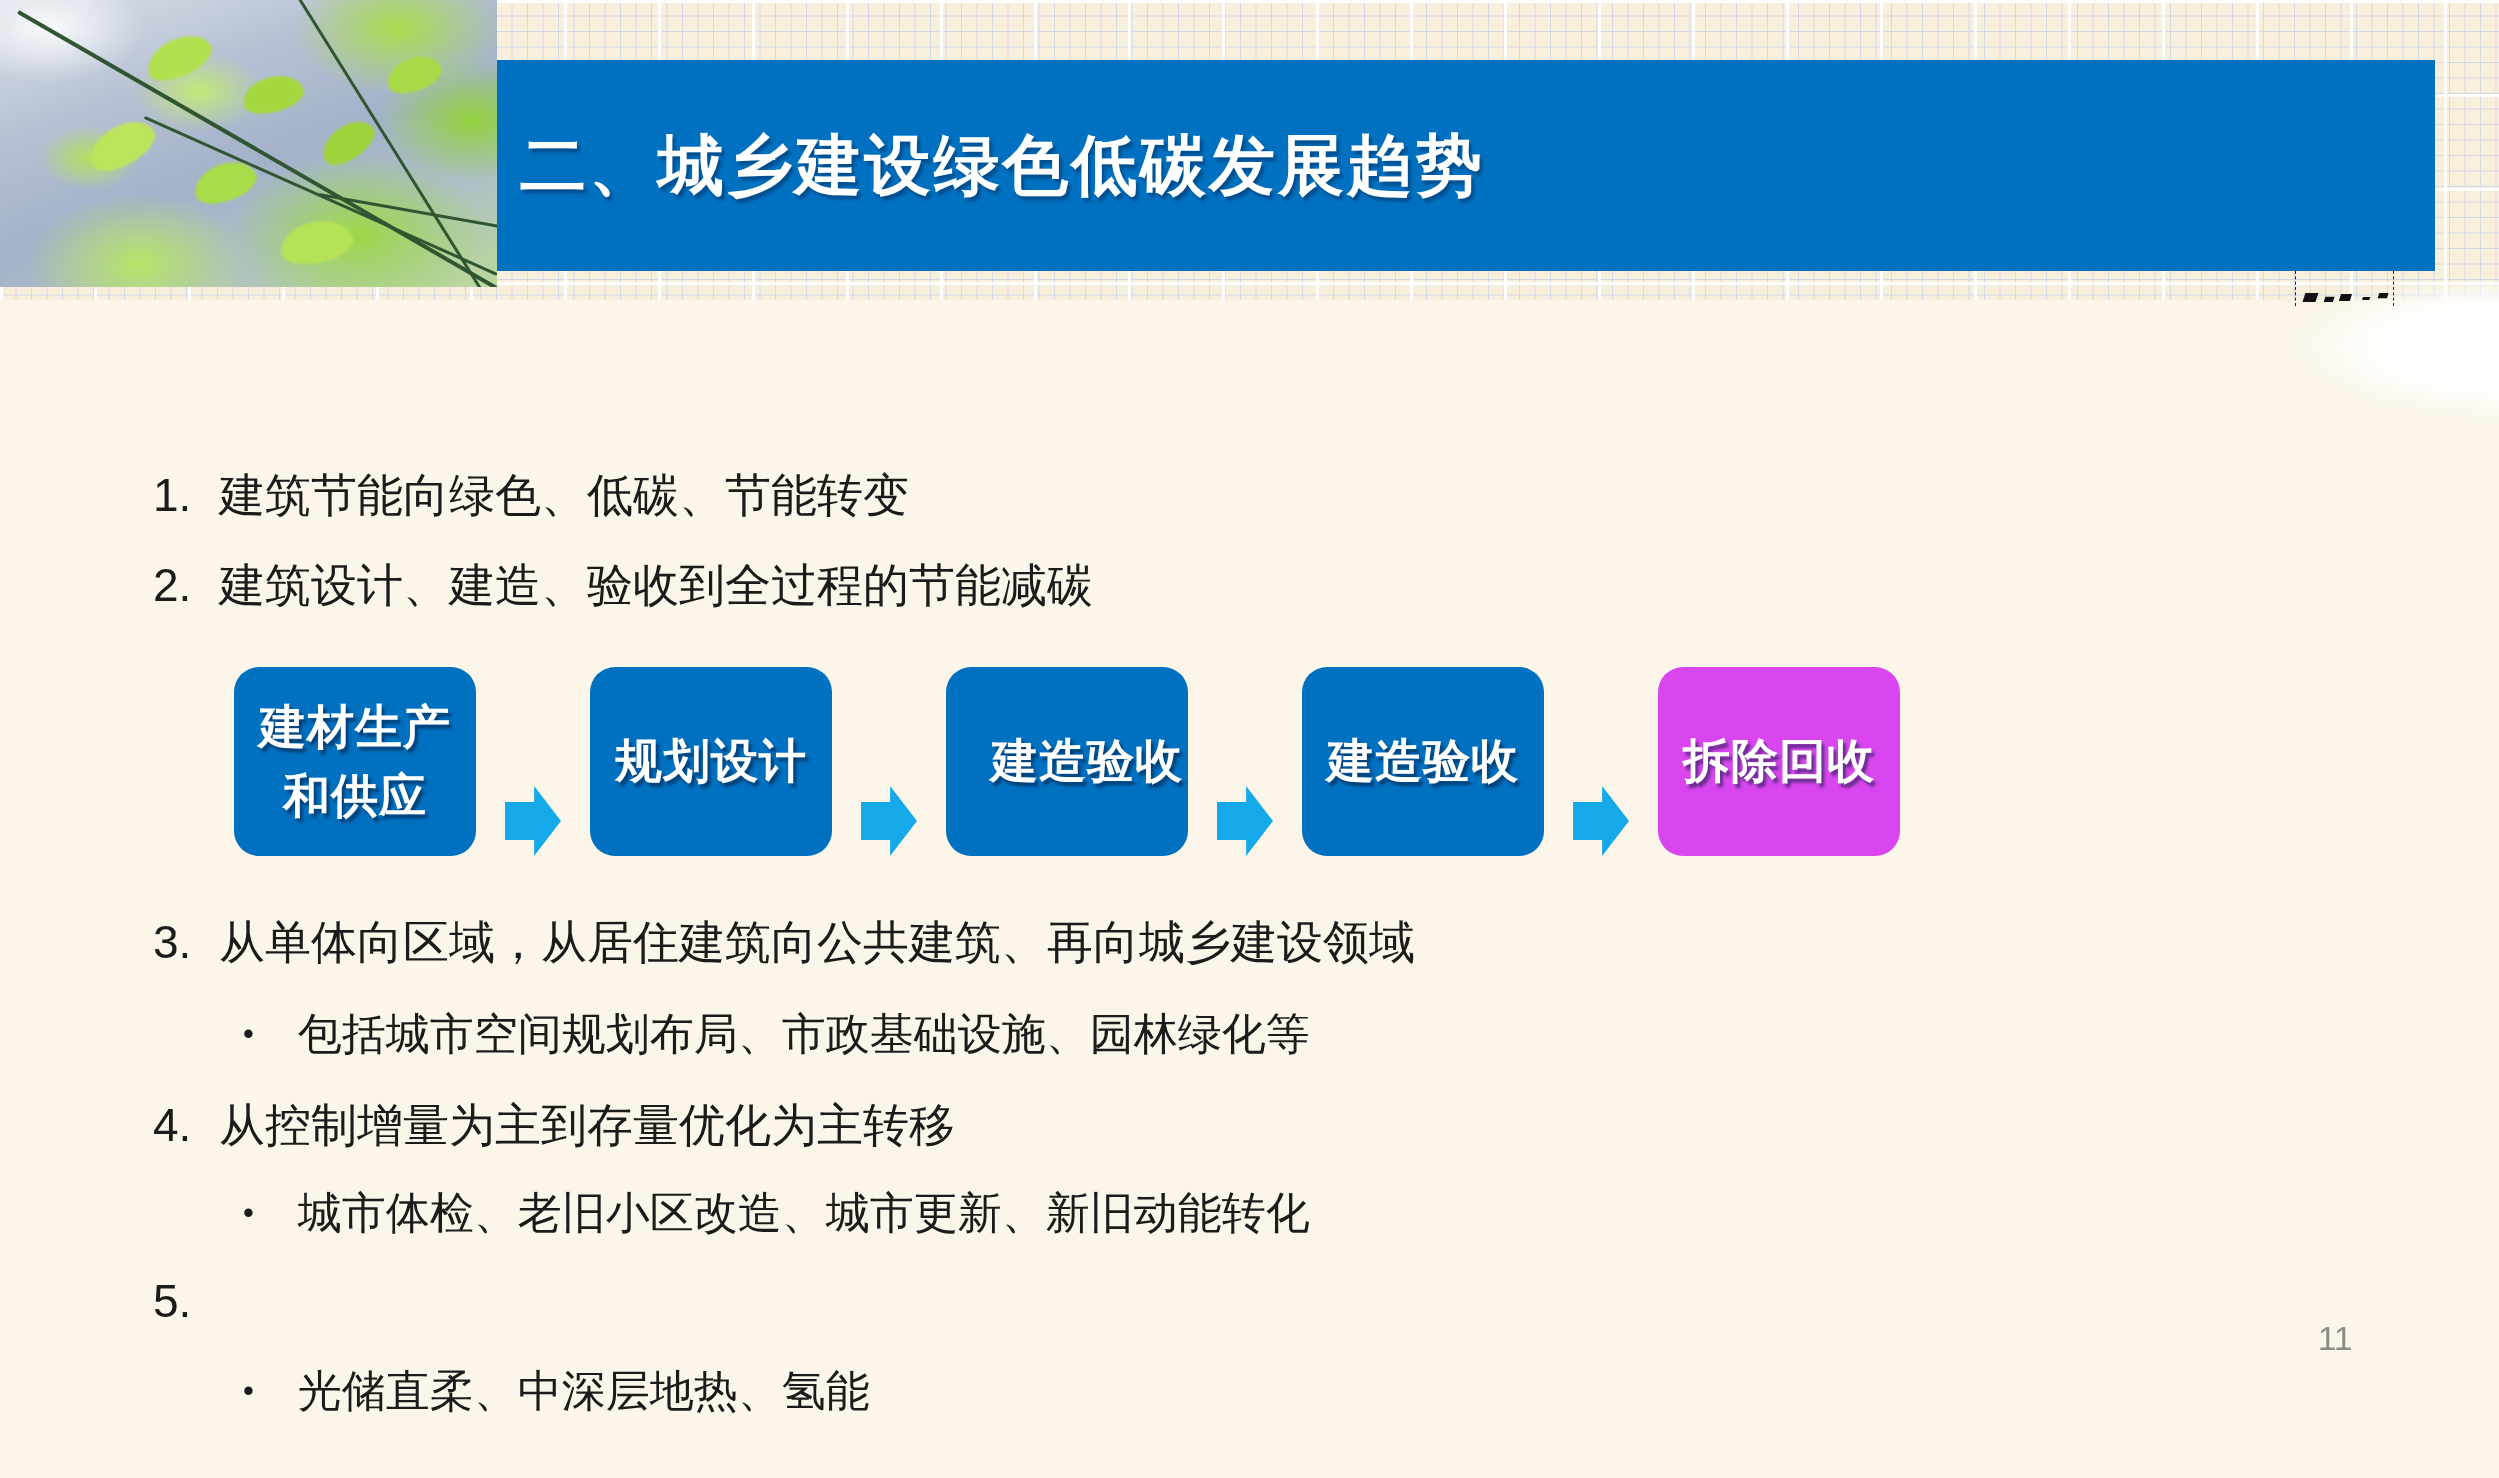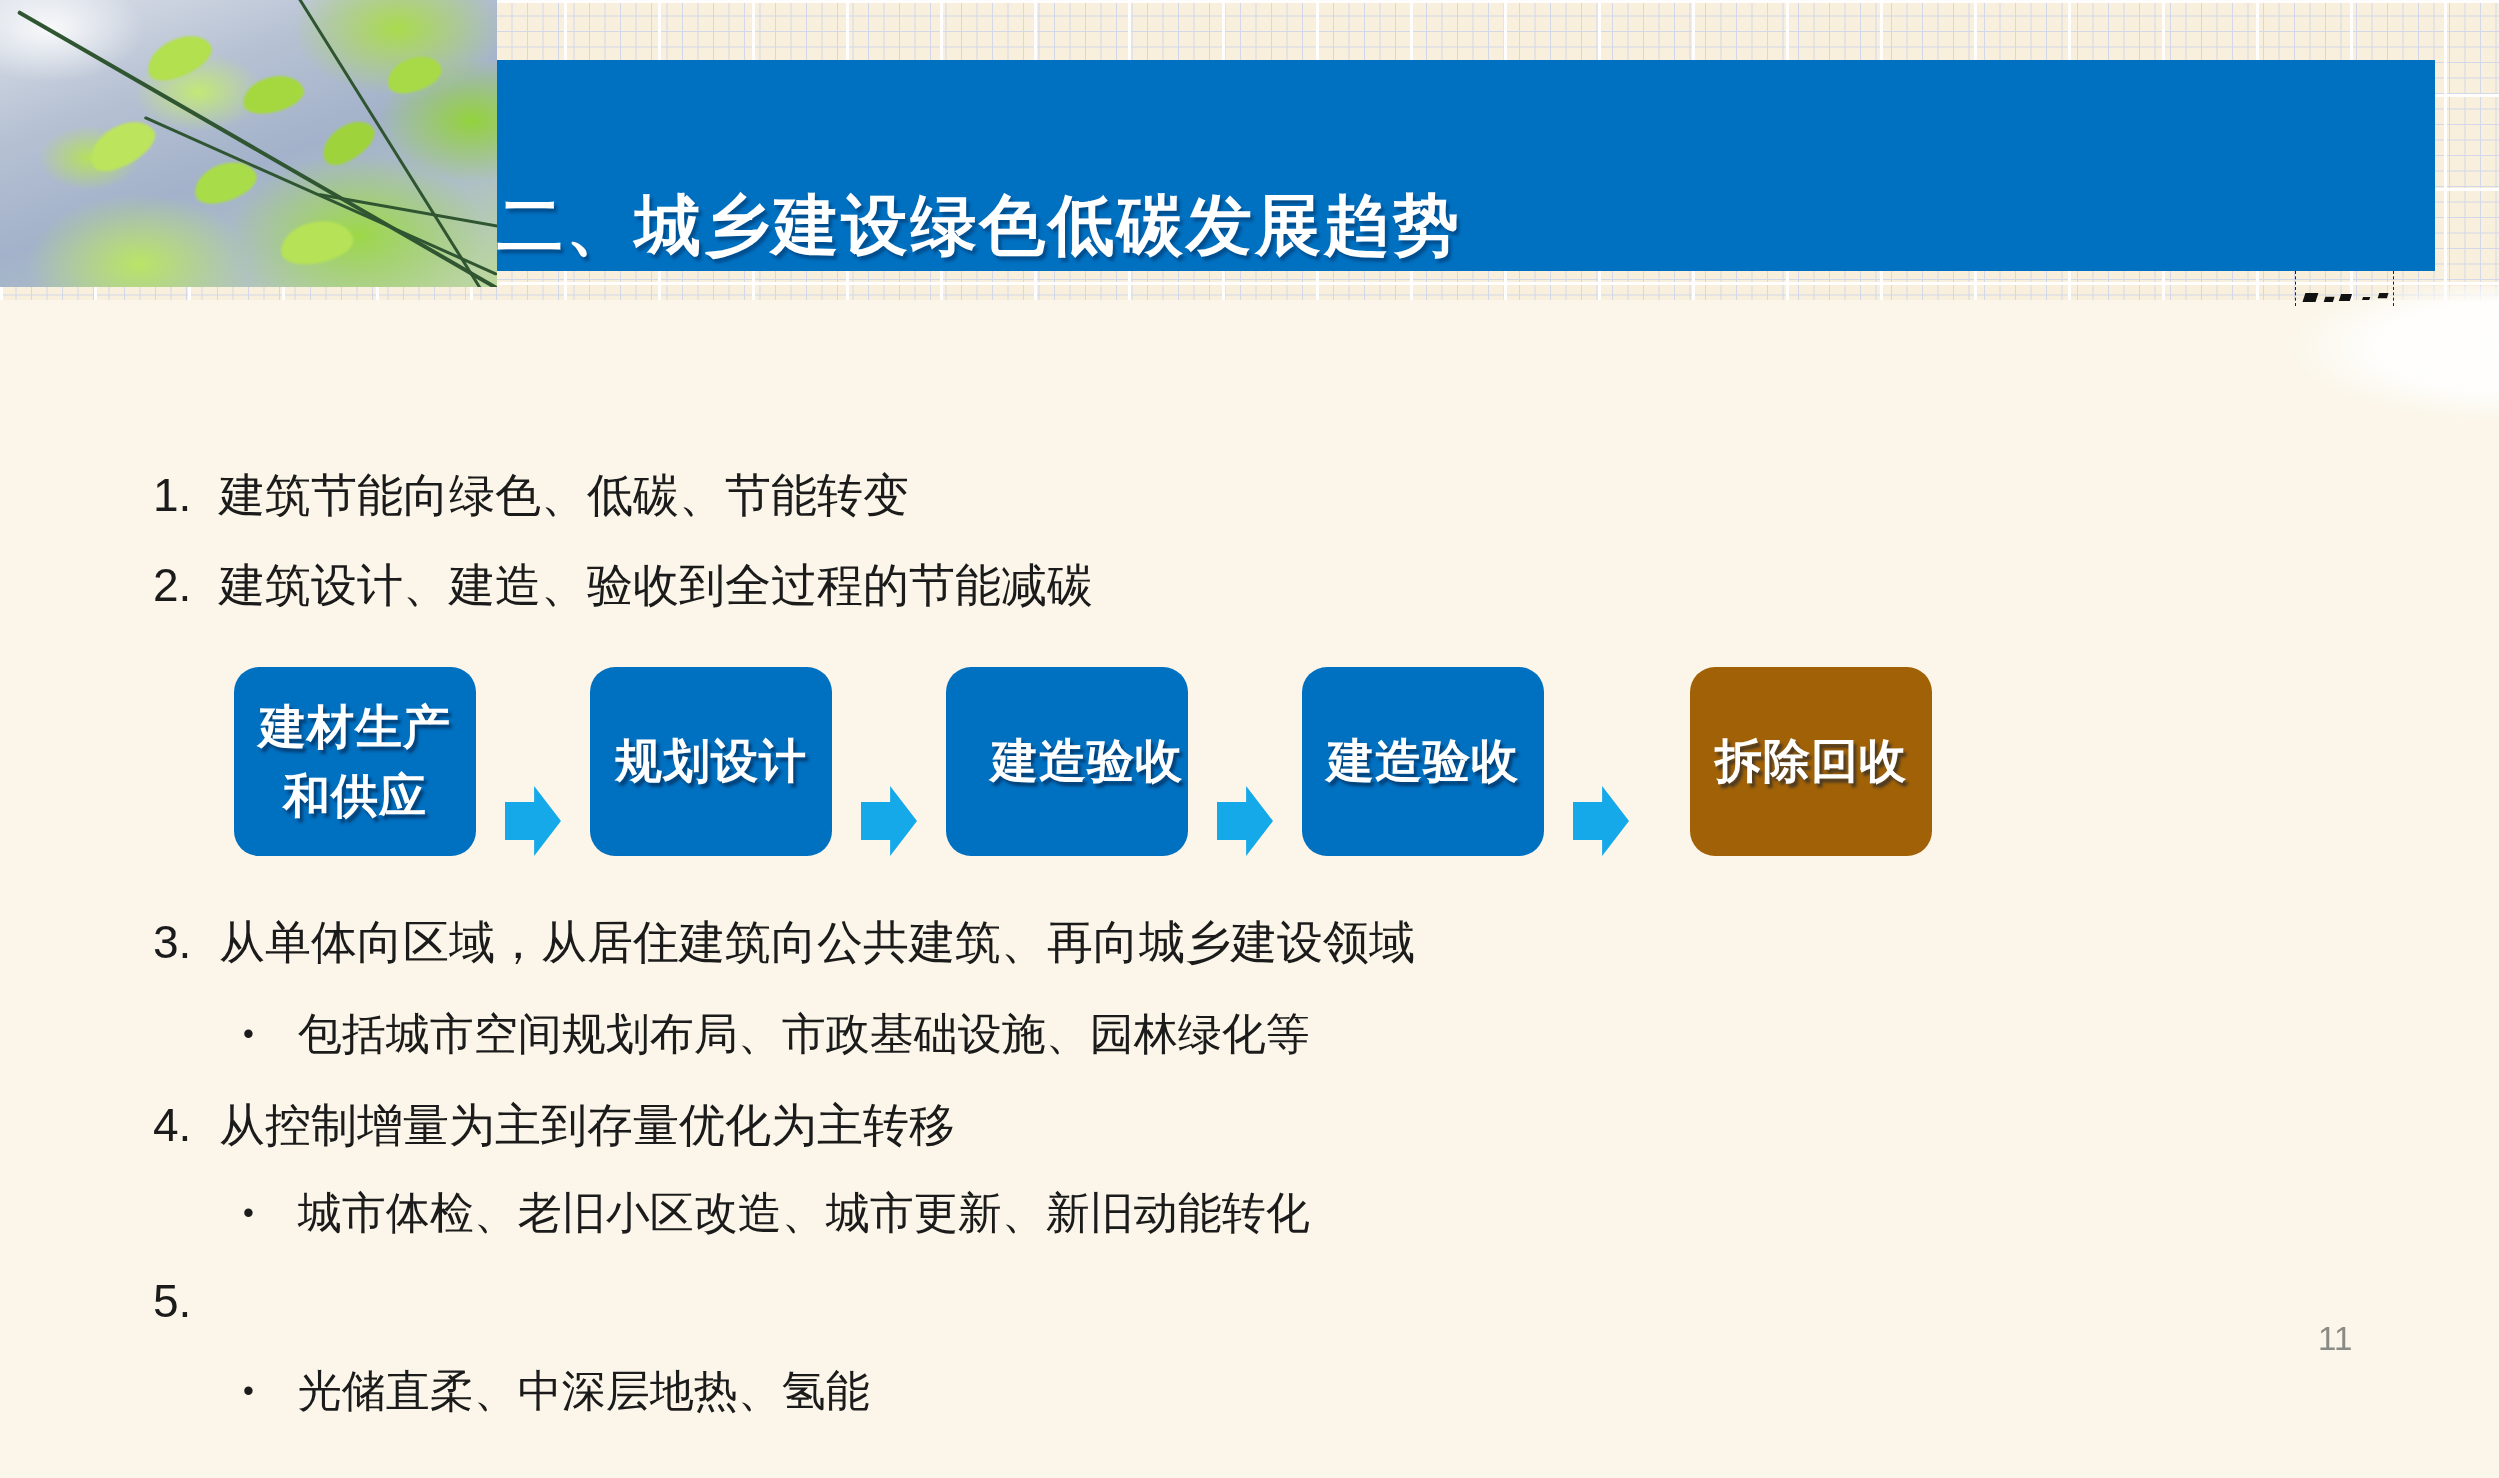--- a/index.html
+++ b/index.html
@@ -32,21 +32,21 @@
       radial-gradient(155px 97px at 28% 92%, #b9e466 0%, rgba(185,228,102,0) 72%),
       radial-gradient(87px 53px at 40% 32%, #c3e877 0%, rgba(195,232,119,0) 75%),
       radial-gradient(68px 43px at 18% 55%, #b6e05c 0%, rgba(182,224,92,0) 75%),
       linear-gradient(160deg,#dde2ea 0%,#b6c1d3 30%,#a3b2ca 55%,#aebfc6 75%,#bcd99a 100%);
   }
   .branch{position:absolute;background:#2f5531;border-radius:1.9px;transform-origin:left top;}
   .leafdot{position:absolute;border-radius:50% 50% 50% 50%/60% 60% 40% 40%;filter:blur(1px);}
   
   .banner{
     position:absolute;left:497px;top:60px;width:1938px;height:211px;
-    display:flex;align-items:flex-end;
+    display:flex;align-items:center;padding-left:23px;
   }
   .banner-title{
     font-size:66px;font-weight:bold;color:#ffffff;letter-spacing:2.9px;
     text-shadow:2.9px 3.9px 2.9px rgba(0,30,70,.4);white-space:nowrap;
   }
   
   .white-ellipse{
     position:absolute;left:2292px;top:286px;width:415px;height:135px;
     background:radial-gradient(ellipse at 55% 45%, rgba(255,255,255,.97) 0%, rgba(255,255,255,.85) 45%, rgba(255,255,255,0) 72%);
   }
@@ -149,21 +149,21 @@
     </div>
     <div class="flow-gap">
       <div class="flow-arrow" style="background:#15a9e9;"></div>
     </div>
     <div class="flow-box" style="background:#0070c0;">
       <span>建造验收</span>
     </div>
     <div class="flow-gap">
       <div class="flow-arrow" style="background:#15a9e9;"></div>
     </div>
-    <div class="flow-box" style="background:#a16207;margin-left:32px;">
+    <div class="flow-box" style="background:#d946ef;">
       <span>拆除回收</span>
     </div>
   </div>
 
   <div class="item-row" id="item-3">
     <span class="item-num">3.</span>
     <span class="item-text">从单体向区域，从居住建筑向公共建筑、再向城乡建设领域</span>
   </div>
   <div class="bullet-row" id="bullet-3">
     <span class="bullet-dot">•</span>

